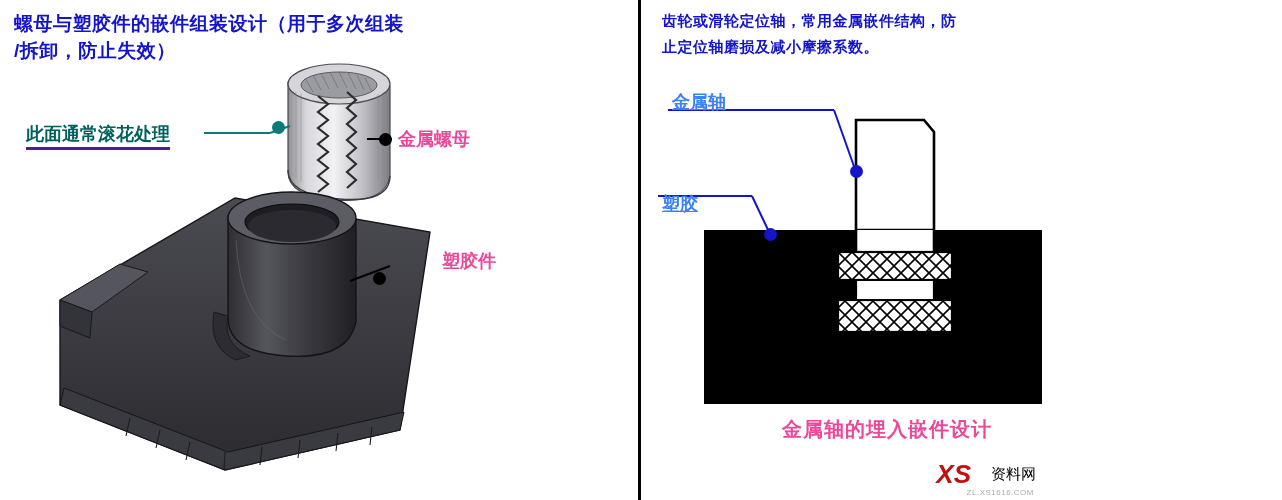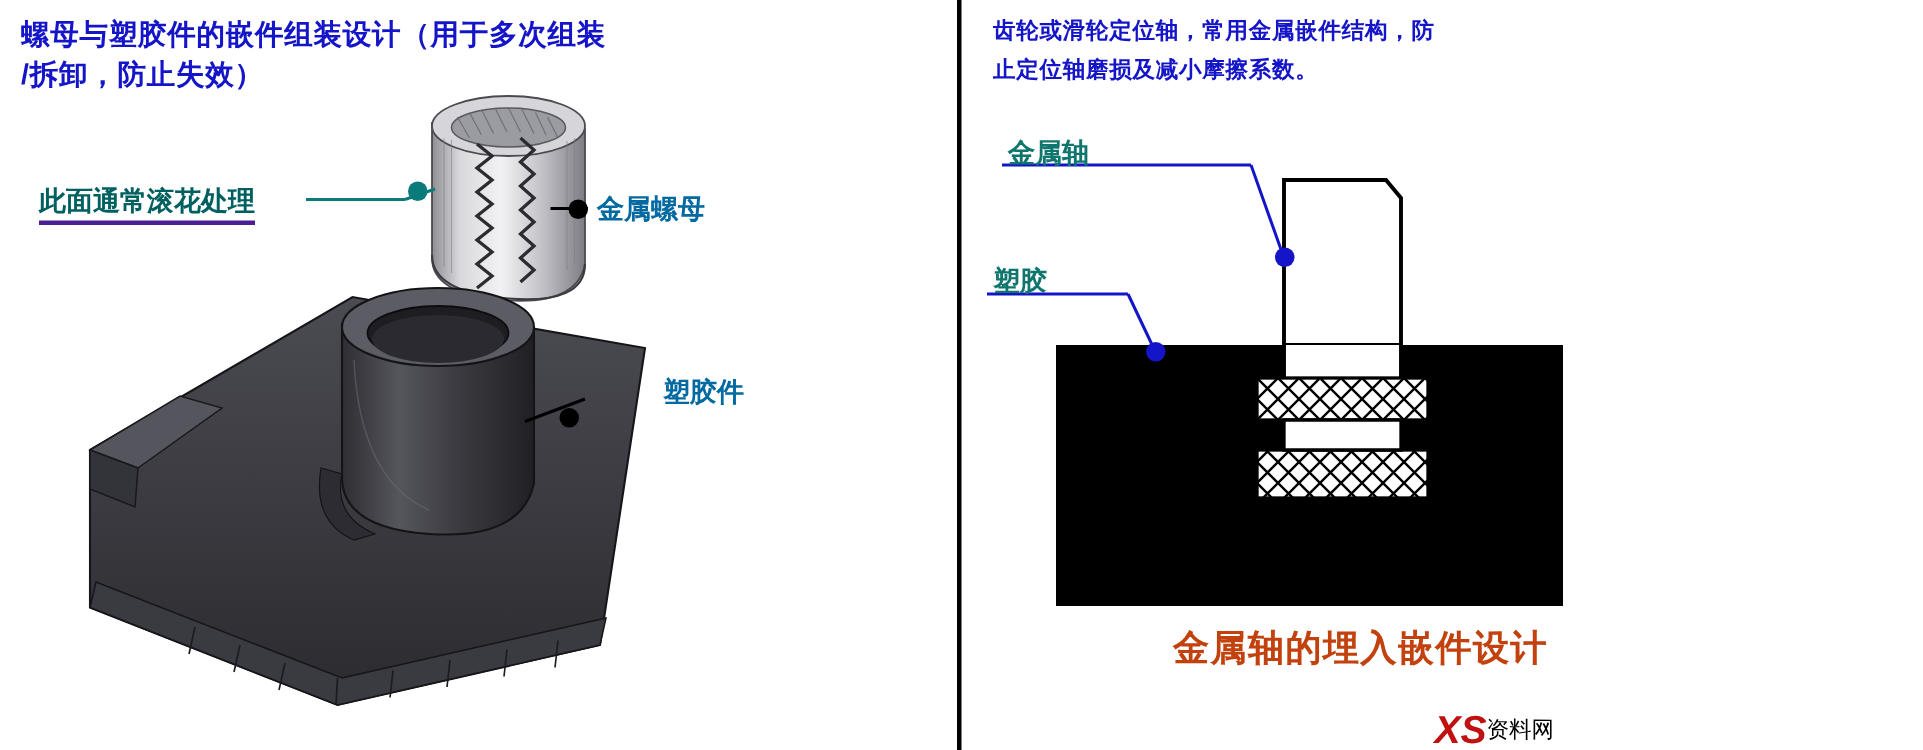--- a/index.html
+++ b/index.html
@@ -39,27 +39,28 @@
     font-weight: bold;
     font-size: 19px;
     line-height: 27px;
     letter-spacing: 0.5px;
     white-space: pre-line;
   }
   #title-left  { left: 14px; top: 10px; width: 600px; }
   #title-right { left: 20px; top: 8px;  width: 520px; font-size: 15px; line-height: 26px;}
   .label {
     position: absolute;
-    color: #0369a1;
+    color: #ec4899;
     font-weight: bold;
     font-size: 18px;
     white-space: nowrap;
   }
   .label-blue {
-    color: #0f766e;
+    color: #3b82f6;
+    text-decoration: underline;
   }
   .label-teal {
     color: #006060;
     border-bottom: 3px solid #4c1d95;
     padding-bottom: 1px;
   }
   .dot {
     position: absolute;
     width: 13px;
     height: 13px;
@@ -70,33 +71,33 @@
   .dot-blue { background: #1414c8; }
   svg.overlay {
     position: absolute;
     left: 0; top: 0;
     width: 640px;
     height: 500px;
     pointer-events: none;
   }
   .caption {
     position: absolute;
-    color: #c2410c;
+    color: #ec4899;
     font-weight: bold;
-    font-size: 24px;
+    font-size: 20px;
     letter-spacing: 1px;
     white-space: nowrap;
   }
   #watermark {
     position: absolute;
     right: 6px;
-    bottom: 1px;
+    bottom: 13px;
     display: flex;
     align-items: center;
-    gap: 0;
+    gap: 20px;
   }
   #watermark .wm-x {
     color: #c01010;
     font-style: italic;
     font-weight: bold;
     font-size: 26px;
     line-height: 26px;
   }
   #watermark .wm-text {
     color: #000000;
@@ -276,21 +277,21 @@
 
       <line x1="26" y1="110" x2="192" y2="110" stroke="#1414c8" stroke-width="2"></line>
       <line x1="192" y1="110" x2="214" y2="172" stroke="#1414c8" stroke-width="2"></line>
       <line x1="16" y1="196" x2="110" y2="196" stroke="#1414c8" stroke-width="2"></line>
       <line x1="110" y1="196" x2="128" y2="234" stroke="#1414c8" stroke-width="2"></line>
     </svg>
 
     <div class="label label-blue" style="left:30px; top:90px;">金属轴</div>
     <div class="dot dot-blue" style="left:208px; top:165px;"></div>
 
-    <div class="label label-blue" style="left:20px; top:175px;">塑胶</div>
+    <div class="label label-blue" style="left:20px; top:192px;">塑胶</div>
     <div class="dot dot-blue" style="left:122px; top:228px;"></div>
 
     <div class="caption" style="left:140px; top:416px;">金属轴的埋入嵌件设计</div>
   </div>
 
   <div id="watermark">
     <span class="wm-x">XS</span>
     <span class="wm-text">资料网</span>
     <span class="wm-url">ZL.XS1616.COM</span>
   </div>

